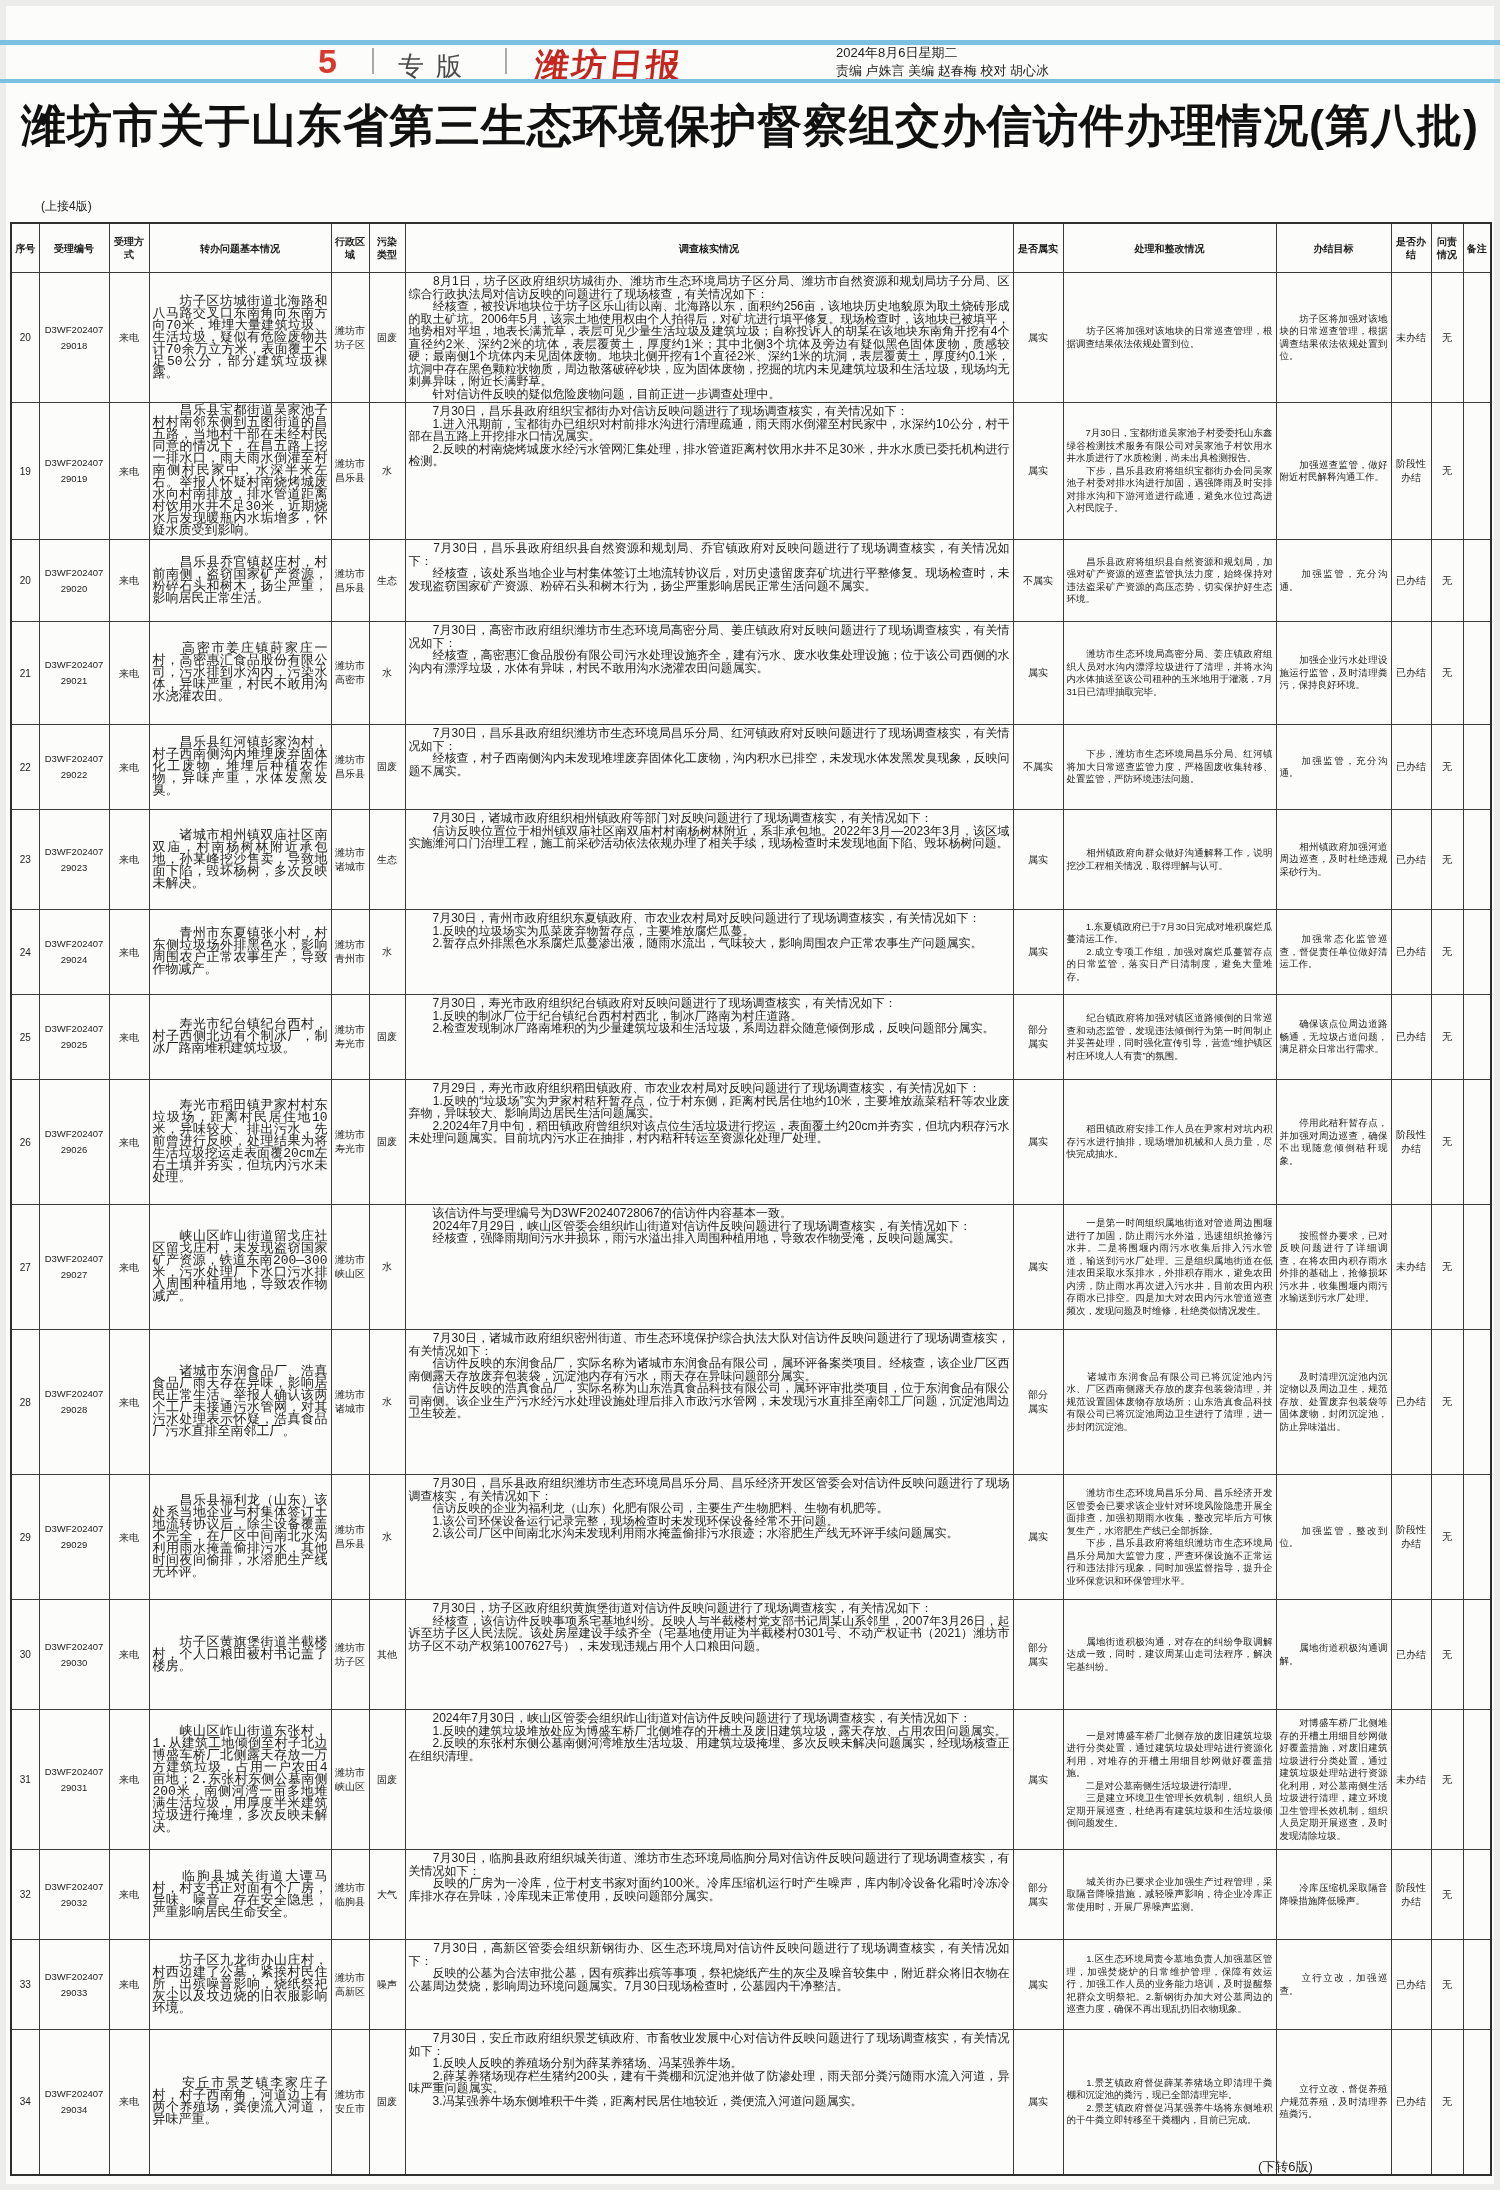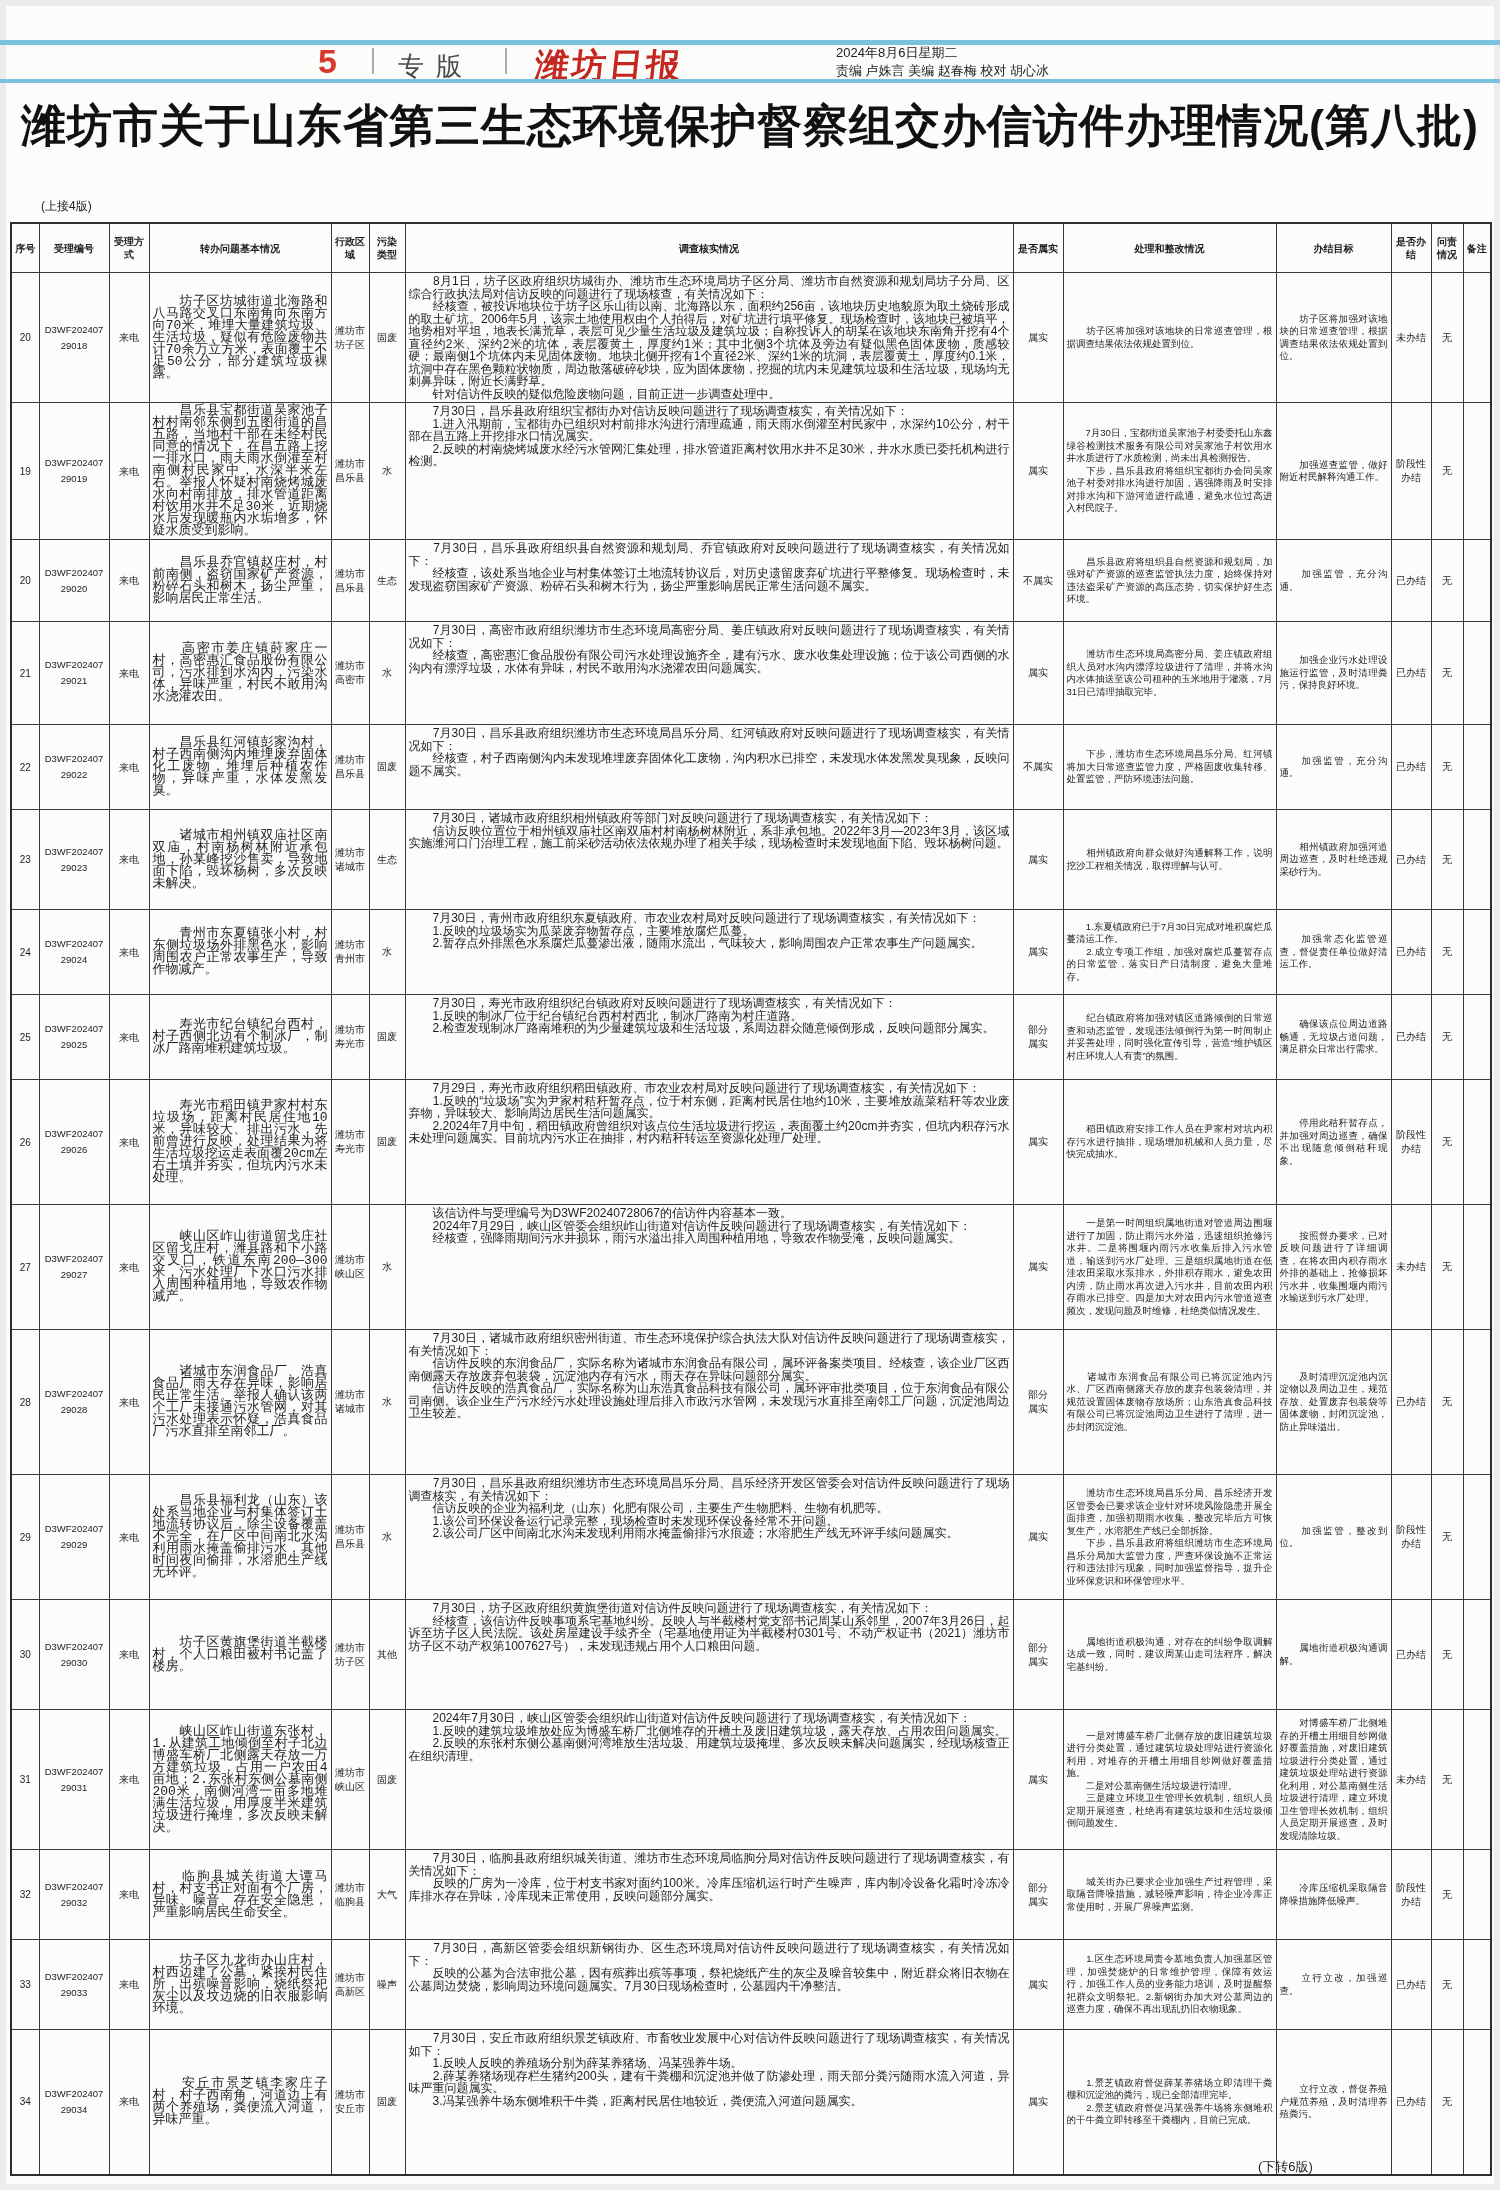--- a/index.html
+++ b/index.html
@@ -257,21 +257,21 @@
     <td class="c-target">　　停用此秸秆暂存点，并加强对周边巡查，确保不出现随意倾倒秸秆现象。</td>
     <td class="c-status">阶段性
 办结</td>
     <td class="c-acct">无</td>
     <td class="c-remark"></td>
   </tr>
         <tr style="height: 125px;">
     <td class="c-seq">27</td>
     <td class="c-caseno">D3WF20240729027</td>
     <td class="c-method">来电</td>
-    <td class="c-problem">　　峡山区岞山街道留戈庄社区留戈庄村，潍县路和下小路交叉口，铁道东南200—300米，污水处理厂下水口污水排入周围种植用地，导致农作物减产。</td>
+    <td class="c-problem">　　峡山区岞山街道留戈庄社区留戈庄村，未发现盗窃国家矿产资源，铁道东南200—300米，污水处理厂下水口污水排入周围种植用地，导致农作物减产。</td>
     <td class="c-region">潍坊市
 峡山区</td>
     <td class="c-pollution">水</td>
     <td class="c-verification">　　该信访件与受理编号为D3WF20240728067的信访件内容基本一致。
 　　2024年7月29日，峡山区管委会组织岞山街道对信访件反映问题进行了现场调查核实，有关情况如下：
 　　经核查，强降雨期间污水井损坏，雨污水溢出排入周围种植用地，导致农作物受淹，反映问题属实。</td>
     <td class="c-verified">属实</td>
     <td class="c-handling">　　一是第一时间组织属地街道对管道周边围堰进行了加固，防止雨污水外溢，迅速组织抢修污水井。二是将围堰内雨污水收集后排入污水管道，输送到污水厂处理。三是组织属地街道在低洼农田采取水泵排水，外排积存雨水，避免农田内涝，防止雨水再次进入污水井，目前农田内积存雨水已排空。四是加大对农田内污水管道巡查频次，发现问题及时维修，杜绝类似情况发生。</td>
     <td class="c-target">　　按照督办要求，已对反映问题进行了详细调查，在将农田内积存雨水外排的基础上，抢修损坏污水井，收集围堰内雨污水输送到污水厂处理。</td>
     <td class="c-status">未办结</td>

